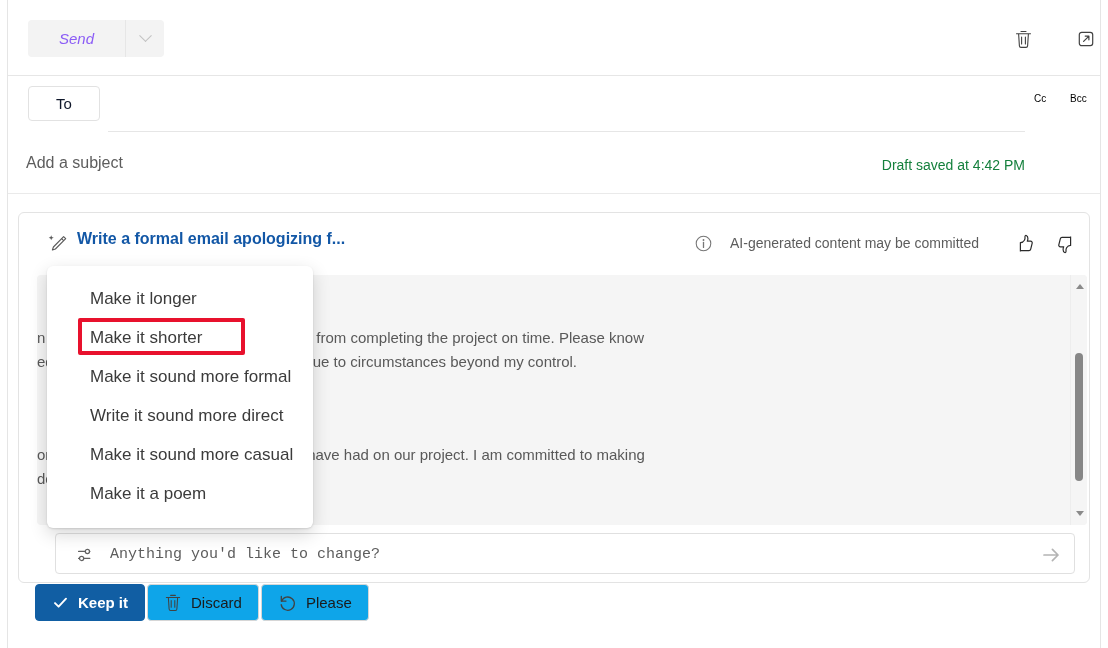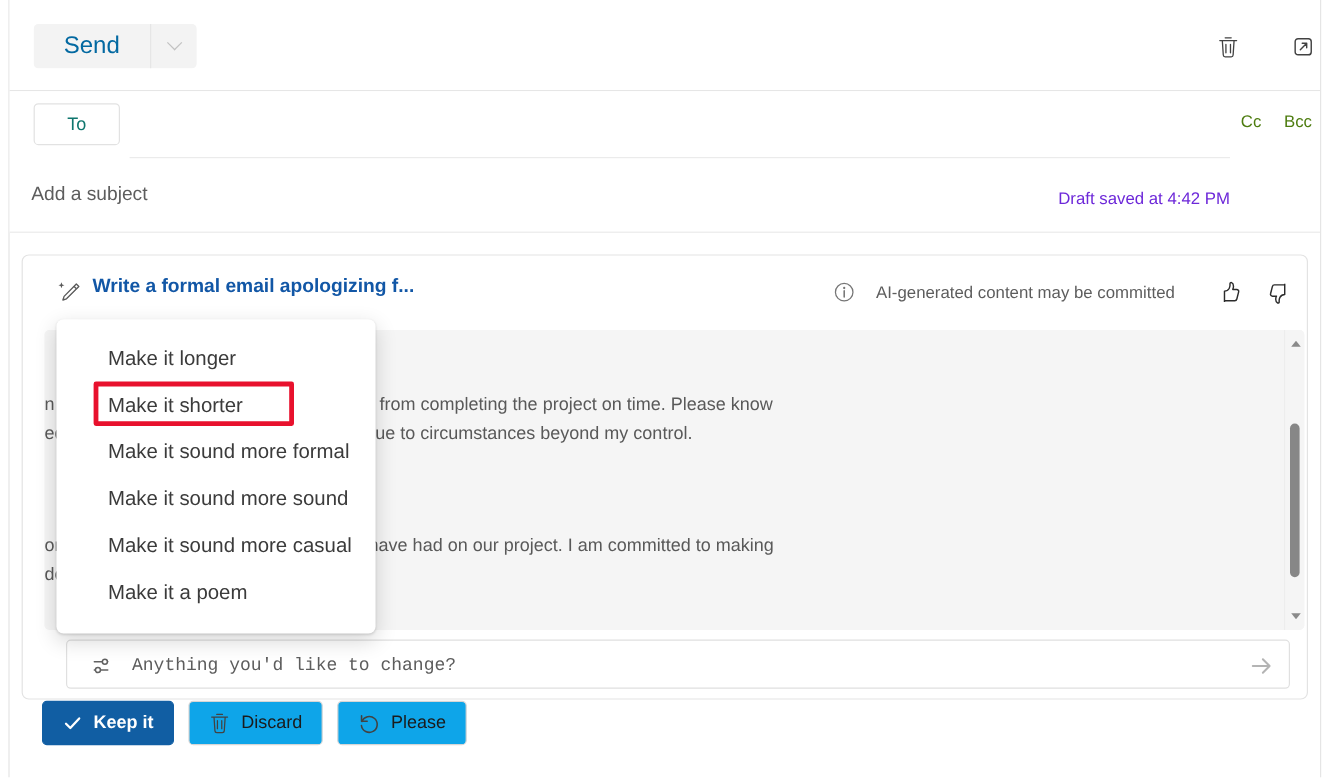--- a/index.html
+++ b/index.html
@@ -40,25 +40,26 @@
 
   .send-group {
     position: absolute; left: 20px; top: 20px;
     display: flex; height: 37px;
     border-radius: 4px; overflow: hidden;
   }
   .send-btn {
     width: 97px; height: 37px;
     background: #f3f3f3;
     border: none;
-    color: #0369a1;
-    font-size: 20px;
+    color: #8b5cf6;
+    font-size: 15px;
     font-family: "Liberation Sans", sans-serif;
     display: flex; align-items: center; justify-content: center;
     cursor: default;
+    font-style: italic;
   }
   .send-split {
     width: 39px; height: 37px;
     background: #f3f3f3;
     border: none;
     border-left: 1px solid #e6e6e6;
     display: flex; align-items: center; justify-content: center;
     cursor: default;
   }
   .chev {
@@ -82,30 +83,30 @@
     position: absolute; left: 8px; top: 76px; width: 1092px; height: 56px;
     background: #ffffff;
   }
   .to-chip {
     position: absolute; left: 20px; top: 10px;
     width: 72px; height: 35px;
     border: 1px solid #e2e2e2;
     border-radius: 4px;
     background: #ffffff;
     display: flex; align-items: center; justify-content: center;
-    font-size: 15px; color: #0f766e;
+    font-size: 15px; color: #0f172a;
     cursor: pointer;
   }
   .to-underline {
     position: absolute; left: 108px; top: 131px; width: 917px; height: 1px;
     background: #e6e6e6;
   }
   .cc-btn {
     position: absolute; top: 93px;
-    font-size: 14px; color: #4d7c0f;
+    font-size: 10px; color: #000000;
     cursor: pointer;
     text-align: right;
   }
   .cc-btn.cc { left: 1034px; }
   .cc-btn.bcc { left: 1070px; }
 
   
   .subject-row {
     position: absolute; left: 8px; top: 132px; width: 1092px; height: 62px;
     background: #ffffff;
@@ -113,21 +114,21 @@
   .subject-input {
     position: absolute; left: 18px; top: 22px;
     font-size: 16px; color: #5d5d5d;
     background: transparent; border: none; outline: none;
     width: 500px;
     font-family: "Liberation Sans", sans-serif;
   }
   .subject-input::placeholder { color: #5d5d5d; opacity: 1; }
   .draft-saved {
     position: absolute; right: 75px; top: 25px;
-    font-size: 14px; color: #6d28d9;
+    font-size: 14px; color: #15803d;
     white-space: nowrap;
   }
   .subject-divider {
     position: absolute; left: 8px; top: 193px; width: 1092px; height: 1px;
     background: #eaeaea;
   }
 
   
   .copilot-card {
     position: absolute; left: 18px; top: 212px;
@@ -236,21 +237,21 @@
   .prompt-send {
     position: absolute; right: 10px; top: 7px;
     width: 27px; height: 27px;
     display: flex; align-items: center; justify-content: center;
     cursor: pointer;
   }
 
   
   .actions {
     position: absolute; left: 16px; top: 371px;
-    display: flex; gap: 12px; align-items: center;
+    display: flex; gap: 2px; align-items: center;
   }
   .btn {
     height: 37px;
     display: flex; align-items: center; gap: 9px;
     padding: 0 16px;
     border-radius: 4px;
     font-size: 15px;
     font-family: "Liberation Sans", sans-serif;
     cursor: pointer;
     white-space: nowrap;
@@ -439,20 +440,20 @@
         </svg>
         <span>Please</span>
       </div>
     </div>
   </div>
 
   <div class="menu">
     <div class="menu-item">Make it longer</div>
     <div class="menu-item">Make it shorter</div>
     <div class="menu-item">Make it sound more formal</div>
-    <div class="menu-item">Make it sound more sound</div>
+    <div class="menu-item">Write it sound more direct</div>
     <div class="menu-item">Make it sound more casual</div>
     <div class="menu-item">Make it a poem</div>
   </div>
 
   <div class="annot"></div>
 
 </div>
 
 </body></html>

